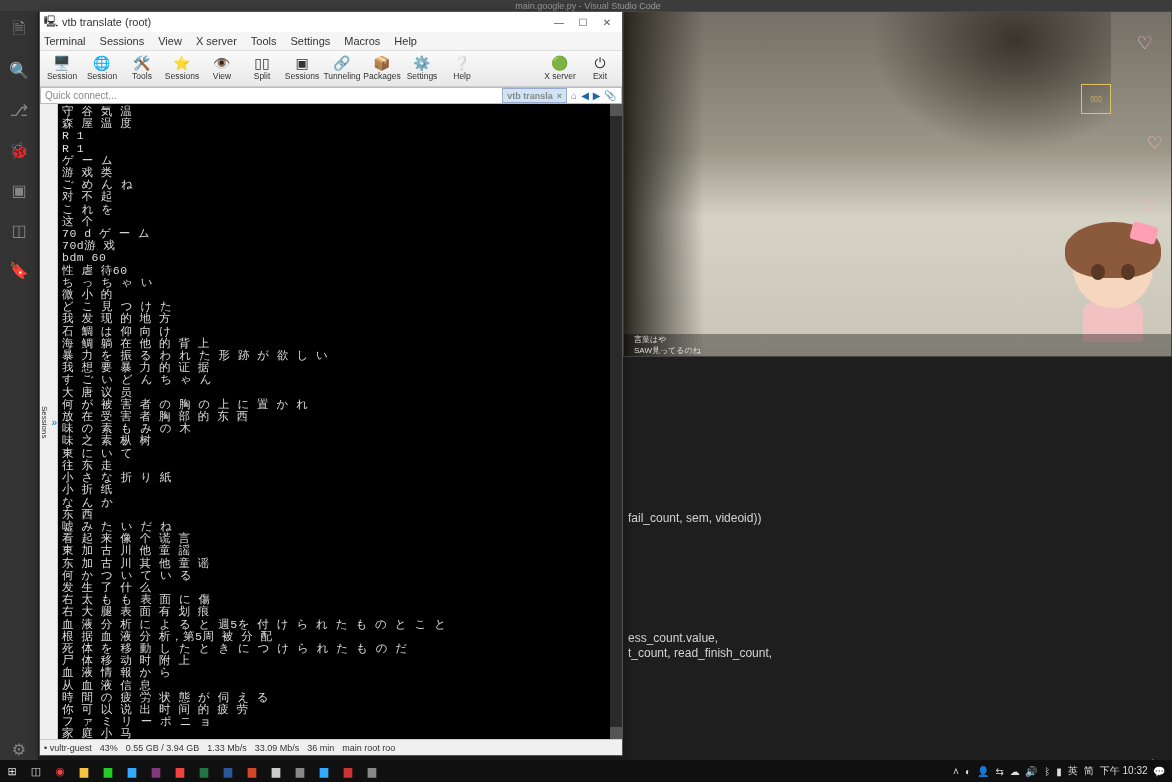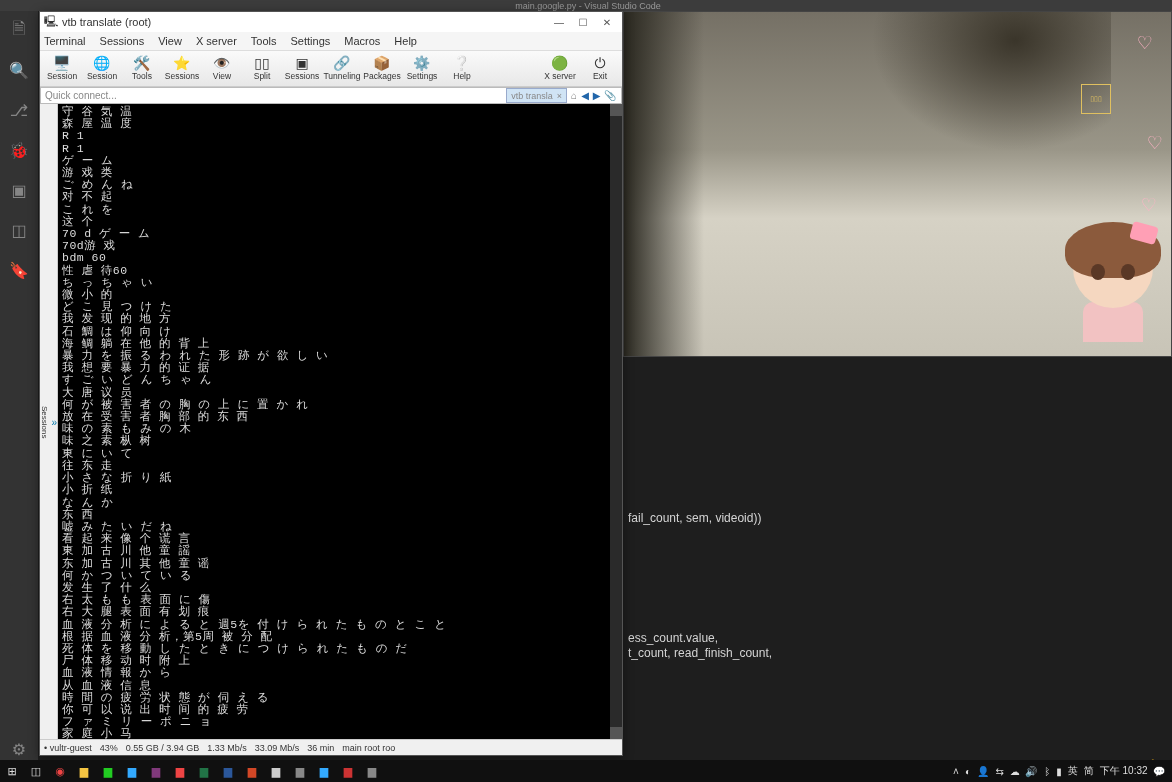--- a/index.html
+++ b/index.html
@@ -43,21 +43,21 @@
 .moba-title { height: 20px; background: #fff; display: flex; align-items: center; padding: 0 4px; font-size: 11px; color: #333; }
 .moba-title .t-icon { width: 14px; height: 14px; margin-right: 4px; display: inline-flex; align-items: center; justify-content: center; }
 .moba-title .t-ctrl { margin-left: auto; display: flex; gap: 2px; }
 .moba-title .t-ctrl div { width: 22px; height: 16px; display: flex; align-items: center; justify-content: center; color: #555; font-size: 10px; }
 .moba-menu { height: 19px; background: #f5f5f5; display: flex; align-items: center; padding: 0 4px; font-size: 11px; gap: 14px; color: #333; border-bottom: 1px solid #ddd; }
 .moba-toolbar { height: 36px; background: linear-gradient(#fafafa, #e8e8e8); display: flex; align-items: center; padding: 0 2px; border-bottom: 1px solid #ccc; }
 .tb-btn { width: 40px; height: 34px; display: flex; flex-direction: column; align-items: center; justify-content: center; font-size: 8.5px; color: #333; gap: 1px; }
 .tb-btn .ico { font-size: 14px; line-height: 14px; }
 .moba-quick { height: 17px; background: #fff; border: 1px solid #bbb; margin: 0; font-size: 10px; padding: 1px 4px; color: #888; display: flex; align-items: center; justify-content: space-between; }
 .moba-quick .qr { margin-left: auto; display: flex; gap: 4px; align-items: center; }
-.moba-tab { display: inline-flex; height: 15px; background: #d0e4f5; border: 1px solid #9ac; font-size: 9px; padding: 0 4px; align-items: center; gap: 4px; }
+.moba-tab { display: inline-flex; height: 15px; background: #d0e4f5; border: 1px solid #9ac; font-size: 9px; padding: 0 4px; align-items: center; gap: 4px; font-weight: bold; }
 .moba-body { flex: 1; display: flex; background: #000; overflow: hidden; }
 .moba-side { width: 18px; background: #f0f0f0; border-right: 1px solid #ccc; display: flex; flex-direction: column; align-items: center; font-size: 8px; color: #333; gap: 2px; padding-top: 2px; writing-mode: vertical-rl; }
 .moba-side-row { writing-mode: horizontal-tb; margin: 2px 0; font-size: 10px; }
 .moba-term { flex: 1; background: #000; color: #ddd; font-family: "Consolas","Courier New",monospace; font-size: 11.5px; line-height: 12.2px; padding: 2px 2px 2px 4px; white-space: pre; overflow: hidden; letter-spacing: 0.5px; position: relative; }
 .moba-scroll { width: 12px; background: #2a2a2a; position: relative; }
 .moba-scroll::before { content: ""; position: absolute; top: 0; left: 0; right: 0; height: 12px; background: #555; }
 .moba-scroll::after { content: ""; position: absolute; bottom: 0; left: 0; right: 0; height: 12px; background: #555; }
 .moba-status { height: 16px; background: #f0f0f0; border-top: 1px solid #ccc; font-size: 9px; color: #333; display: flex; align-items: center; padding: 0 4px; gap: 8px; }
 </style>
 </head>
@@ -115,20 +115,24 @@
       <span>▯▯▯</span>
     </div>
   <div class="vtuber">
     <div class="vtuber-head">
       <div class="vtuber-hair"></div>
       <div class="vtuber-bow"></div>
       <div class="vtuber-eye l"></div>
         <div class="vtuber-eye r"></div>
     </div>
     <div class="vtuber-body"></div>
+  </div>
+  <div class="video-captionbar">
+    <span>言葉はや</span>
+    <span>SAW見ってるのね</span>
   </div>
 </div>
 
 <div class="moba">
   <div class="moba-title">
     <span class="t-icon">🖳</span>
     <span>vtb translate (root)</span>
     <div class="t-ctrl">
       <div>—</div>
       <div>☐</div>

